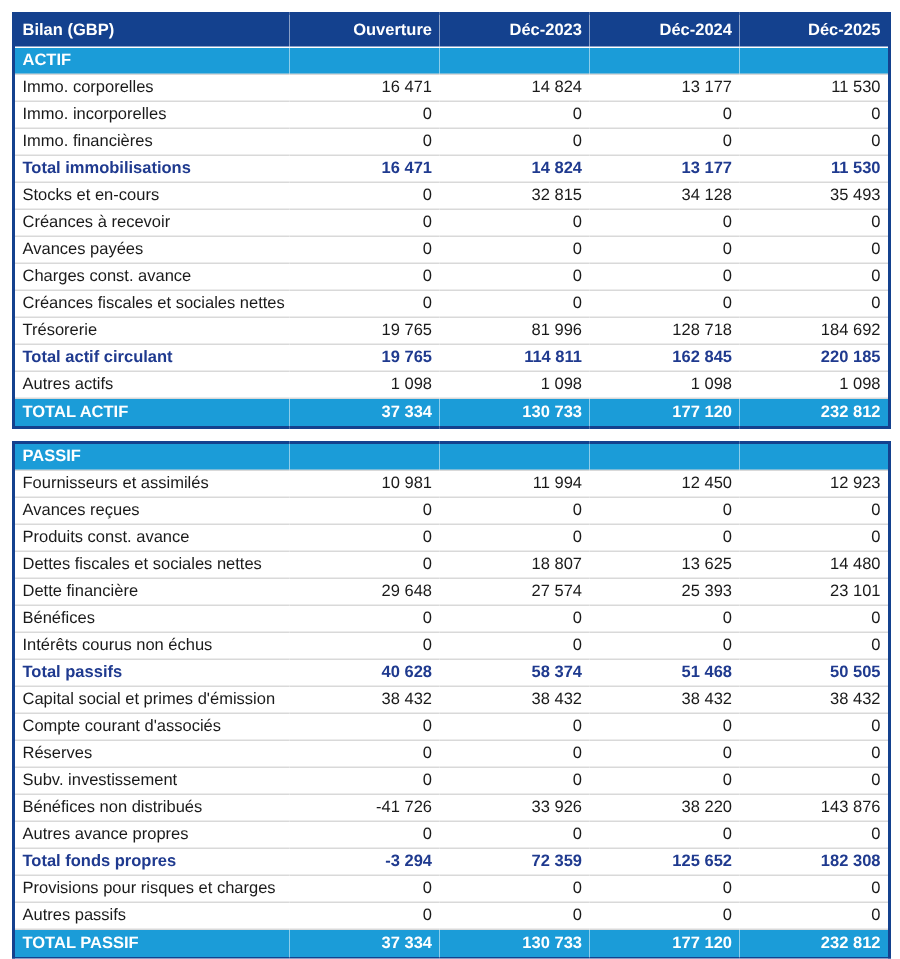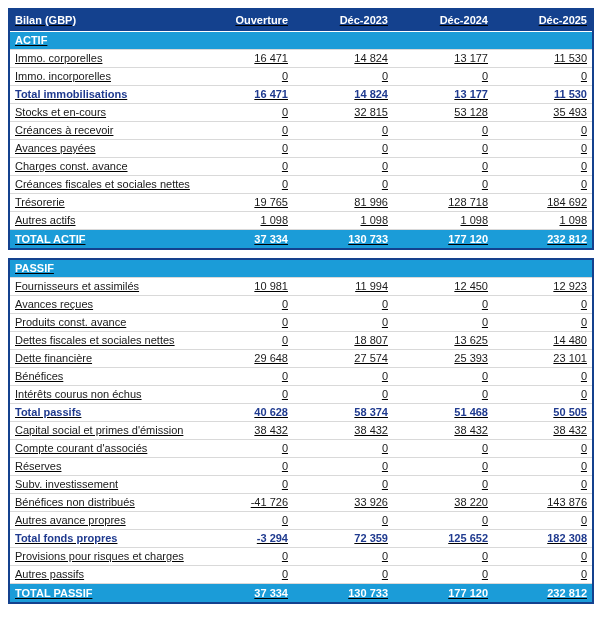--- a/index.html
+++ b/index.html
@@ -9,21 +9,21 @@
     --rowline:#D9D9D9;
     --text:#1A1A1A;
   }
   *{box-sizing:border-box;}
   html,body{margin:0;padding:0;}
   body{
     width:600px;height:639px;background:#ffffff;
     font-family:"Liberation Sans", sans-serif;
     -webkit-font-smoothing:antialiased;
   }
-  .canvas{padding:8px 8px 0 8px;text-decoration:underline;}
+  .canvas{padding:8px 8px 0 8px;}
   table.fin{
     width:584px;
     border-collapse:collapse;
     border:2px solid var(--navy);
     table-layout:fixed;
   }
   col.c-label{width:184px;}
   col.c-num{width:100px;}
   th,td{
     font-size:11px;
@@ -102,32 +102,39 @@
           <td class="num">13 177</td>
           <td class="num">11 530</td>
         </tr>
         <tr class="data">
           <td class="label">Immo. incorporelles</td>
           <td class="num">0</td>
           <td class="num">0</td>
           <td class="num">0</td>
           <td class="num">0</td>
         </tr>
+        <tr class="data">
+          <td class="label">Immo. financières</td>
+          <td class="num">0</td>
+          <td class="num">0</td>
+          <td class="num">0</td>
+          <td class="num">0</td>
+        </tr>
         <tr class="data subtotal">
           <td class="label">Total immobilisations</td>
           <td class="num">16 471</td>
           <td class="num">14 824</td>
           <td class="num">13 177</td>
           <td class="num">11 530</td>
         </tr>
         <tr class="data">
           <td class="label">Stocks et en-cours</td>
           <td class="num">0</td>
           <td class="num">32 815</td>
-          <td class="num">53 128</td>
+          <td class="num">34 128</td>
           <td class="num">35 493</td>
         </tr>
         <tr class="data">
           <td class="label">Créances à recevoir</td>
           <td class="num">0</td>
           <td class="num">0</td>
           <td class="num">0</td>
           <td class="num">0</td>
         </tr>
         <tr class="data">
@@ -150,20 +157,27 @@
           <td class="num">0</td>
           <td class="num">0</td>
           <td class="num">0</td>
         </tr>
         <tr class="data">
           <td class="label">Trésorerie</td>
           <td class="num">19 765</td>
           <td class="num">81 996</td>
           <td class="num">128 718</td>
           <td class="num">184 692</td>
+        </tr>
+        <tr class="data subtotal">
+          <td class="label">Total actif circulant</td>
+          <td class="num">19 765</td>
+          <td class="num">114 811</td>
+          <td class="num">162 845</td>
+          <td class="num">220 185</td>
         </tr>
         <tr class="data">
           <td class="label">Autres actifs</td>
           <td class="num">1 098</td>
           <td class="num">1 098</td>
           <td class="num">1 098</td>
           <td class="num">1 098</td>
         </tr>
         <tr class="total">
           <td class="label">TOTAL ACTIF</td>

